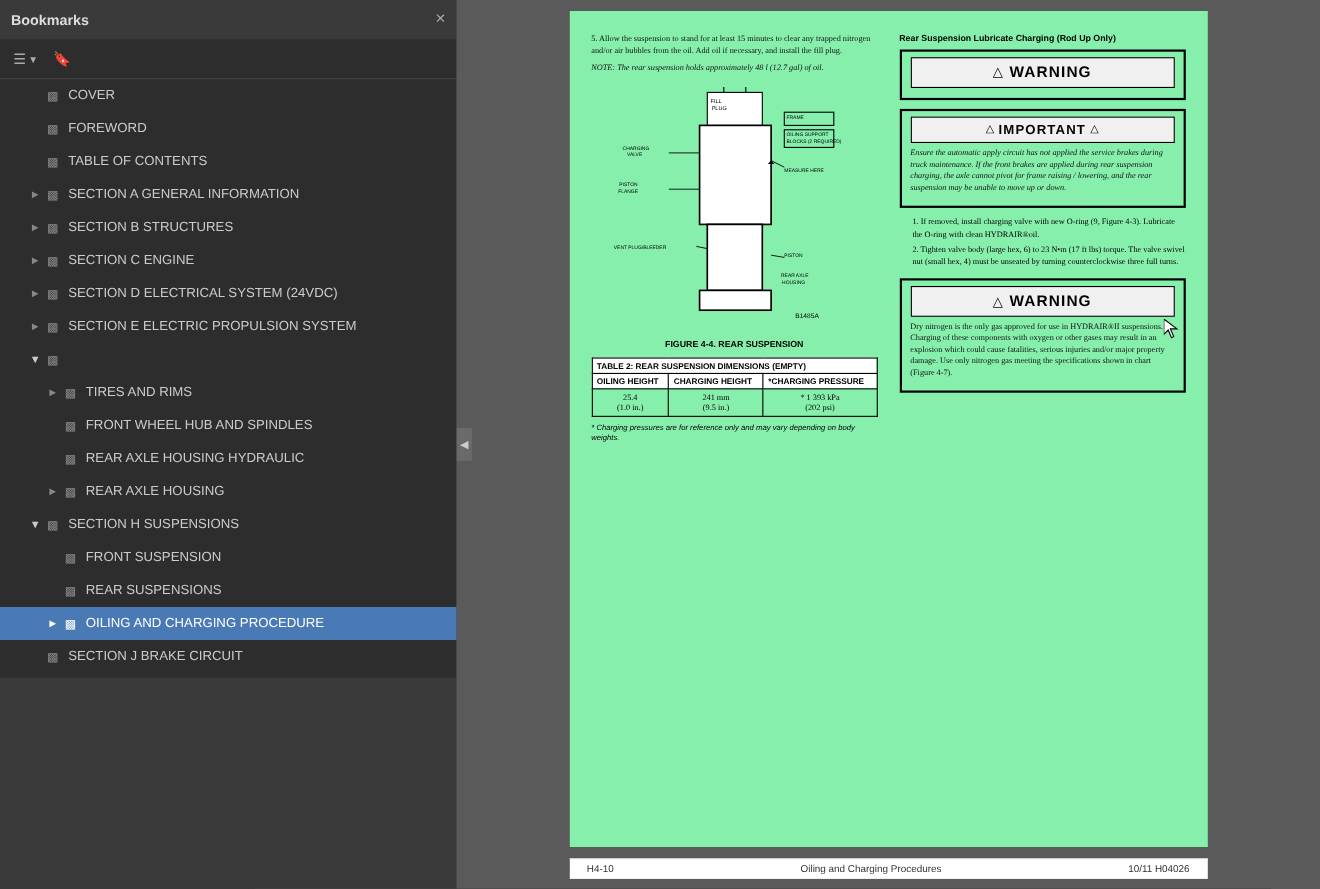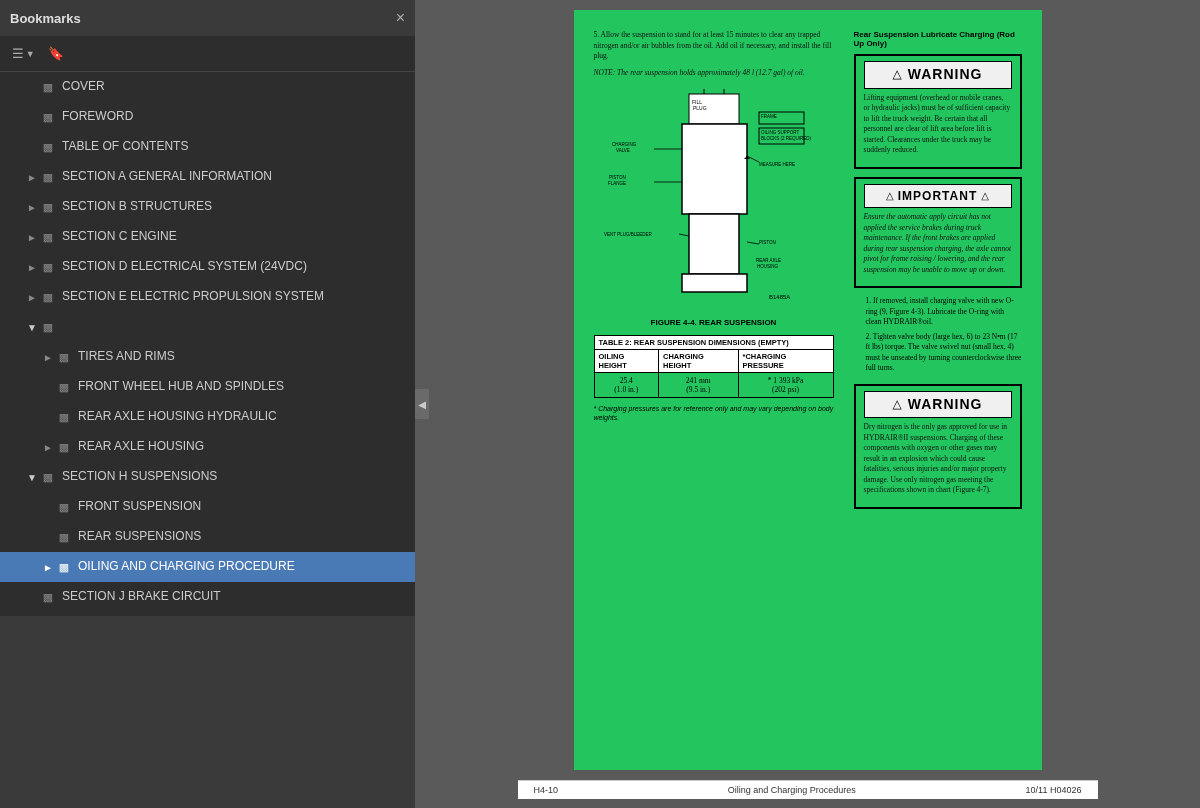--- a/index.html
+++ b/index.html
@@ -125,23 +125,23 @@
       height: 30px;
       display: flex;
       align-items: center;
       justify-content: center;
       cursor: pointer;
       z-index: 10;
       font-size: 10px;
     }
 
     .document-page {
-      background: #22c55e;
+      background: #86efac;
       margin: 10px auto;
-      width: 468px;
+      width: 580px;
       min-height: 760px;
       padding: 20px;
       font-size: 8px;
       position: relative;
       overflow-y: auto;
       overflow-x: hidden;
     }
 
     .page-scroll {
       flex: 1;
@@ -534,21 +534,20 @@
 
           <div class="doc-col-right">
 
             <p class="doc-heading-right">Rear Suspension Lubricate Charging (Rod Up Only)</p>
 
             <div class="warning-box">
               <div class="warning-header">
                 <span class="warning-triangle">△</span>
                 <span class="warning-title">WARNING</span>
               </div>
-              <p class="doc-text">Lifting equipment (overhead or mobile cranes, or hydraulic jacks) must be of sufficient capacity to lift the truck weight. Be certain that all personnel are clear of lift area before lift is started. Clearances under the truck may be suddenly reduced.</p>
             </div>
 
             <div class="important-box">
               <div class="important-header">
                 <span class="warning-triangle" style="font-size:10px;">△</span>
                 <span class="important-title">IMPORTANT</span>
                 <span class="warning-triangle" style="font-size:10px;">△</span>
               </div>
               <p class="doc-text" style="font-style:italic;">Ensure the automatic apply circuit has not applied the service brakes during truck maintenance. If the front brakes are applied during rear suspension charging, the axle cannot pivot for frame raising / lowering, and the rear suspension may be unable to move up or down.</p>
             </div>

